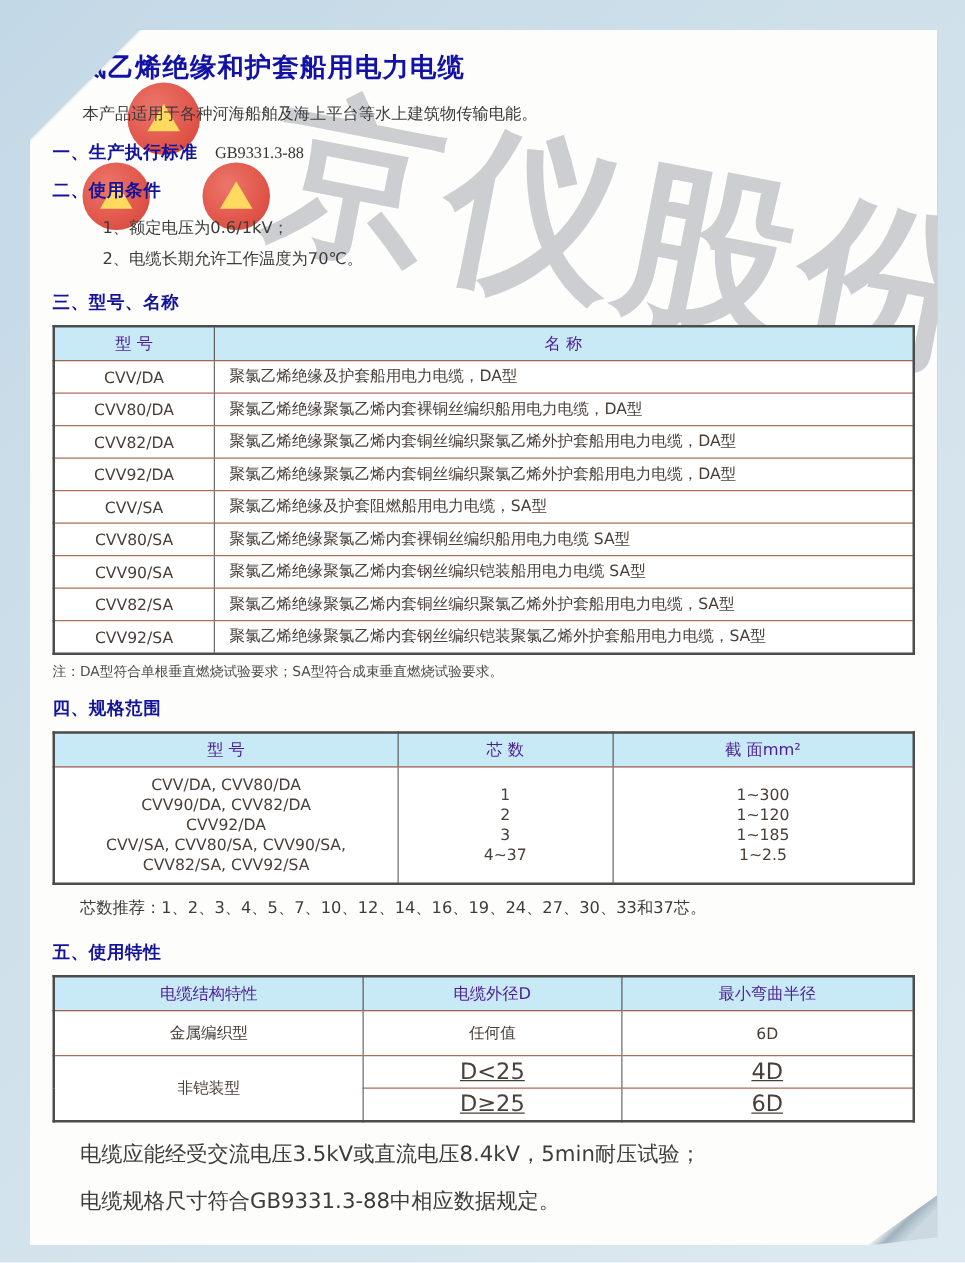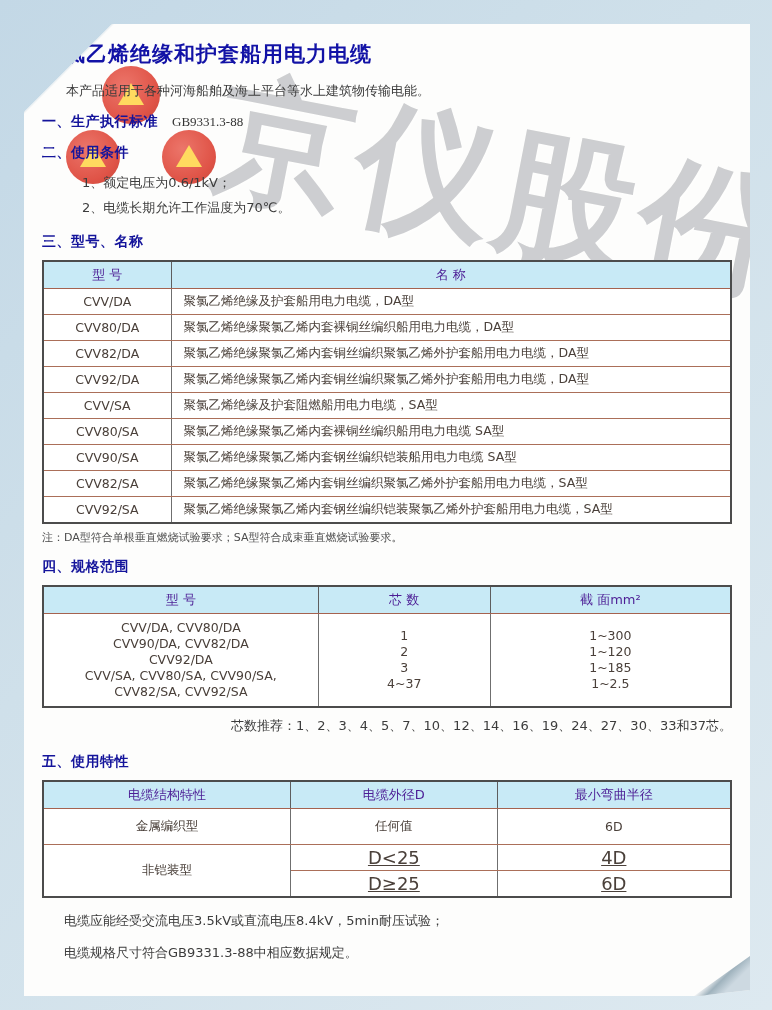--- a/index.html
+++ b/index.html
@@ -70,29 +70,29 @@
   }
   .doc-table td.model { text-align:center; width:128px; }
   .doc-table td.name { text-align:left; padding-left:12px; }
   #model-table td { height:25px; }
 
   .table-note { margin-top:6px; font-size:11px; color:#4c4c4c; }
   .s4 { margin-top:13px; }
   #spec-table td { text-align:center; vertical-align:middle; }
   #spec-table .stack div { line-height:16px; font-size:12.5px; }
   #spec-table td.cell-pad { padding:6px 4px; }
-  .recommend { margin-top:9px; font-size:13px; color:#3c3c3c; padding-left:22px;text-align:right; }
+  .recommend { margin-top:9px; font-size:13px; color:#3c3c3c; padding-left:22px; }
 
   .s5 { margin-top:18px; }
   #usage-table td { text-align:center; }
   #usage-table td.tall { height:36px; }
   #usage-table td.short { height:17px; padding:2px 6px; font-size:18px;text-decoration:underline; }
 
   .s6 { margin-top:19px; }
-  .para { margin-top:14px; font-size:13px; color:#3c3c3c; padding-left:22px; }
+  .para { margin-top:14px; font-size:17px; color:#3c3c3c; padding-left:22px; }
 </style>
 </head>
 <body>
 
 <div class="page">
   <div class="corner-fold"></div>
 
   <div class="watermark-text">京仪股份</div>
   <div class="logo">
     <div class="disc" style="left:78px;top:42px;width:58px;height:58px;">

